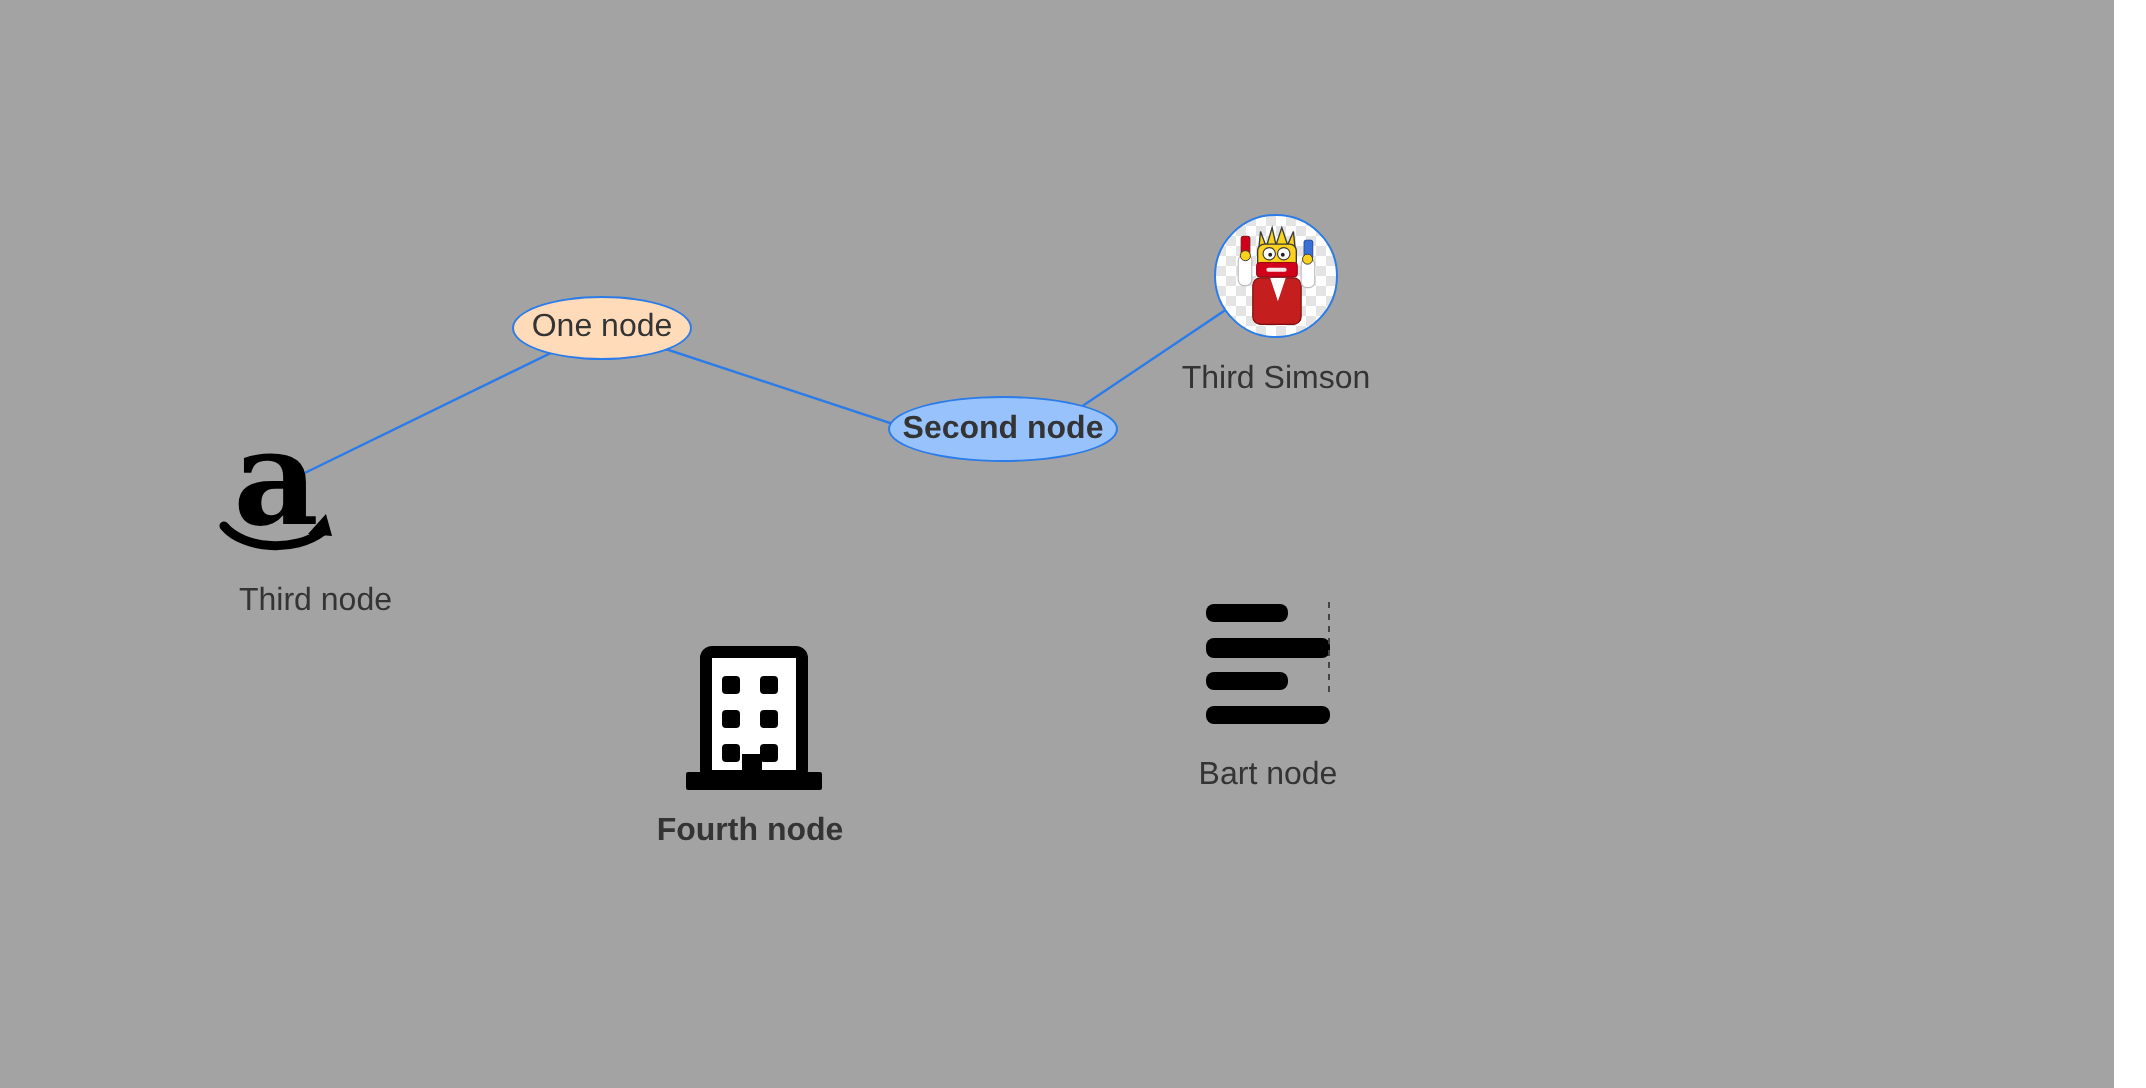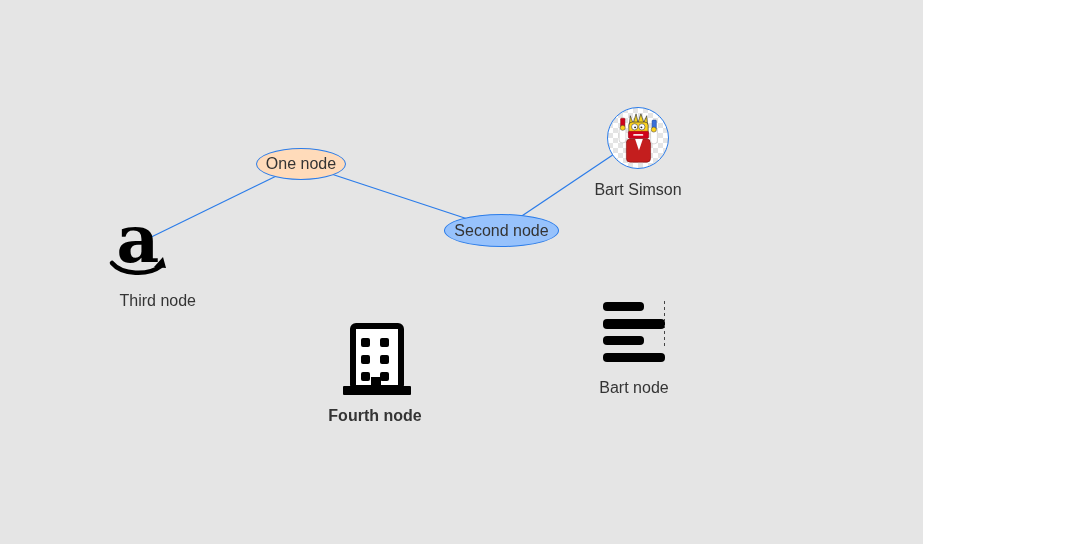--- a/index.html
+++ b/index.html
@@ -1,21 +1,21 @@
 <!DOCTYPE html>
 <html><head>
 <meta charset="utf-8">
 <style>
   html, body { margin: 0; padding: 0; background: #ffffff; }
   * { box-sizing: border-box; }
   .canvas {
     position: relative;
-    width: 923px;
+    width: 1057px;
     height: 544px;
-    background: #e5e5e5;
+    background: #a3a3a3;
     overflow: hidden;
     font-family: "Liberation Sans", sans-serif;
   }
   .edges-layer {
     position: absolute;
     left: 0; top: 0;
     width: 1073px; height: 544px;
     z-index: 1;
   }
   .edge { stroke-width: 1.2px; fill: none; }
@@ -27,21 +27,21 @@
     align-items: center;
     justify-content: center;
   }
   .node-ellipse .nlabel {
     font-size: 16px;
     color: #343434;
     white-space: nowrap;
     line-height: 1;
   }
   #node-one   { left: 256px; top: 148px; width: 90px;  height: 32px; }
-  #node-second{ left: 444px; top: 214px; width: 115px; height: 33px; }
+  #node-second{ left: 444px; top: 198px; width: 115px; height: 33px; font-weight: bold; }
 
   .circular-image {
     left: 607px; top: 107px;
     width: 62px; height: 62px;
     border-radius: 50%;
     border: 1px solid #2b7ce9;
     overflow: hidden;
     background-color: #ffffff;
     background-image: conic-gradient(#e4e4e4 25%, transparent 0 50%, #e4e4e4 0 75%, transparent 0);
     background-size: 10px 10px;
@@ -108,21 +108,21 @@
 
       <rect x="13" y="10.5" width="4.5" height="9.5" rx="1" fill="#d0021b" stroke="#7d0d0d" stroke-width="0.5"></rect>
       <rect x="11.5" y="20" width="7" height="16" rx="3" fill="#ffffff" stroke="#bdbdbd" stroke-width="0.6"></rect>
       <circle cx="15.2" cy="20.5" r="2.6" fill="#fcd21c" stroke="#3a3a3a" stroke-width="0.5"></circle>
 
       <rect x="45.5" y="12.5" width="4.5" height="9.5" rx="1" fill="#3a6fd8" stroke="#1f4796" stroke-width="0.5"></rect>
       <rect x="44" y="22" width="7" height="15" rx="3" fill="#ffffff" stroke="#bdbdbd" stroke-width="0.6"></rect>
       <circle cx="47.3" cy="22.3" r="2.6" fill="#fcd21c" stroke="#3a3a3a" stroke-width="0.5"></circle>
     </svg>
   </div>
-  <div class="node-label" id="label-bart" style="color: rgb(52, 52, 52);">Bart Simson</div>
+  <div class="node-label" id="label-bart" style="color: rgb(52, 52, 52);">Third Simson</div>
 
   <div class="node img-node" id="node-amazon">
     <svg viewBox="0 0 60 66" width="60" height="66">
       <text x="31" y="50" text-anchor="middle" font-family="DejaVu Serif, serif" font-weight="bold" font-size="66" fill="#000000">a</text>
       <path d="M5,51 C 15,63 41,64 54,54" fill="none" stroke="#000000" stroke-width="4.5" stroke-linecap="round"></path>
       <polygon points="56,45 59,56 47,55" fill="#000000"></polygon>
     </svg>
   </div>
   <div class="node-label" id="label-third" style="color: rgb(52, 52, 52);">Third node</div>
 

